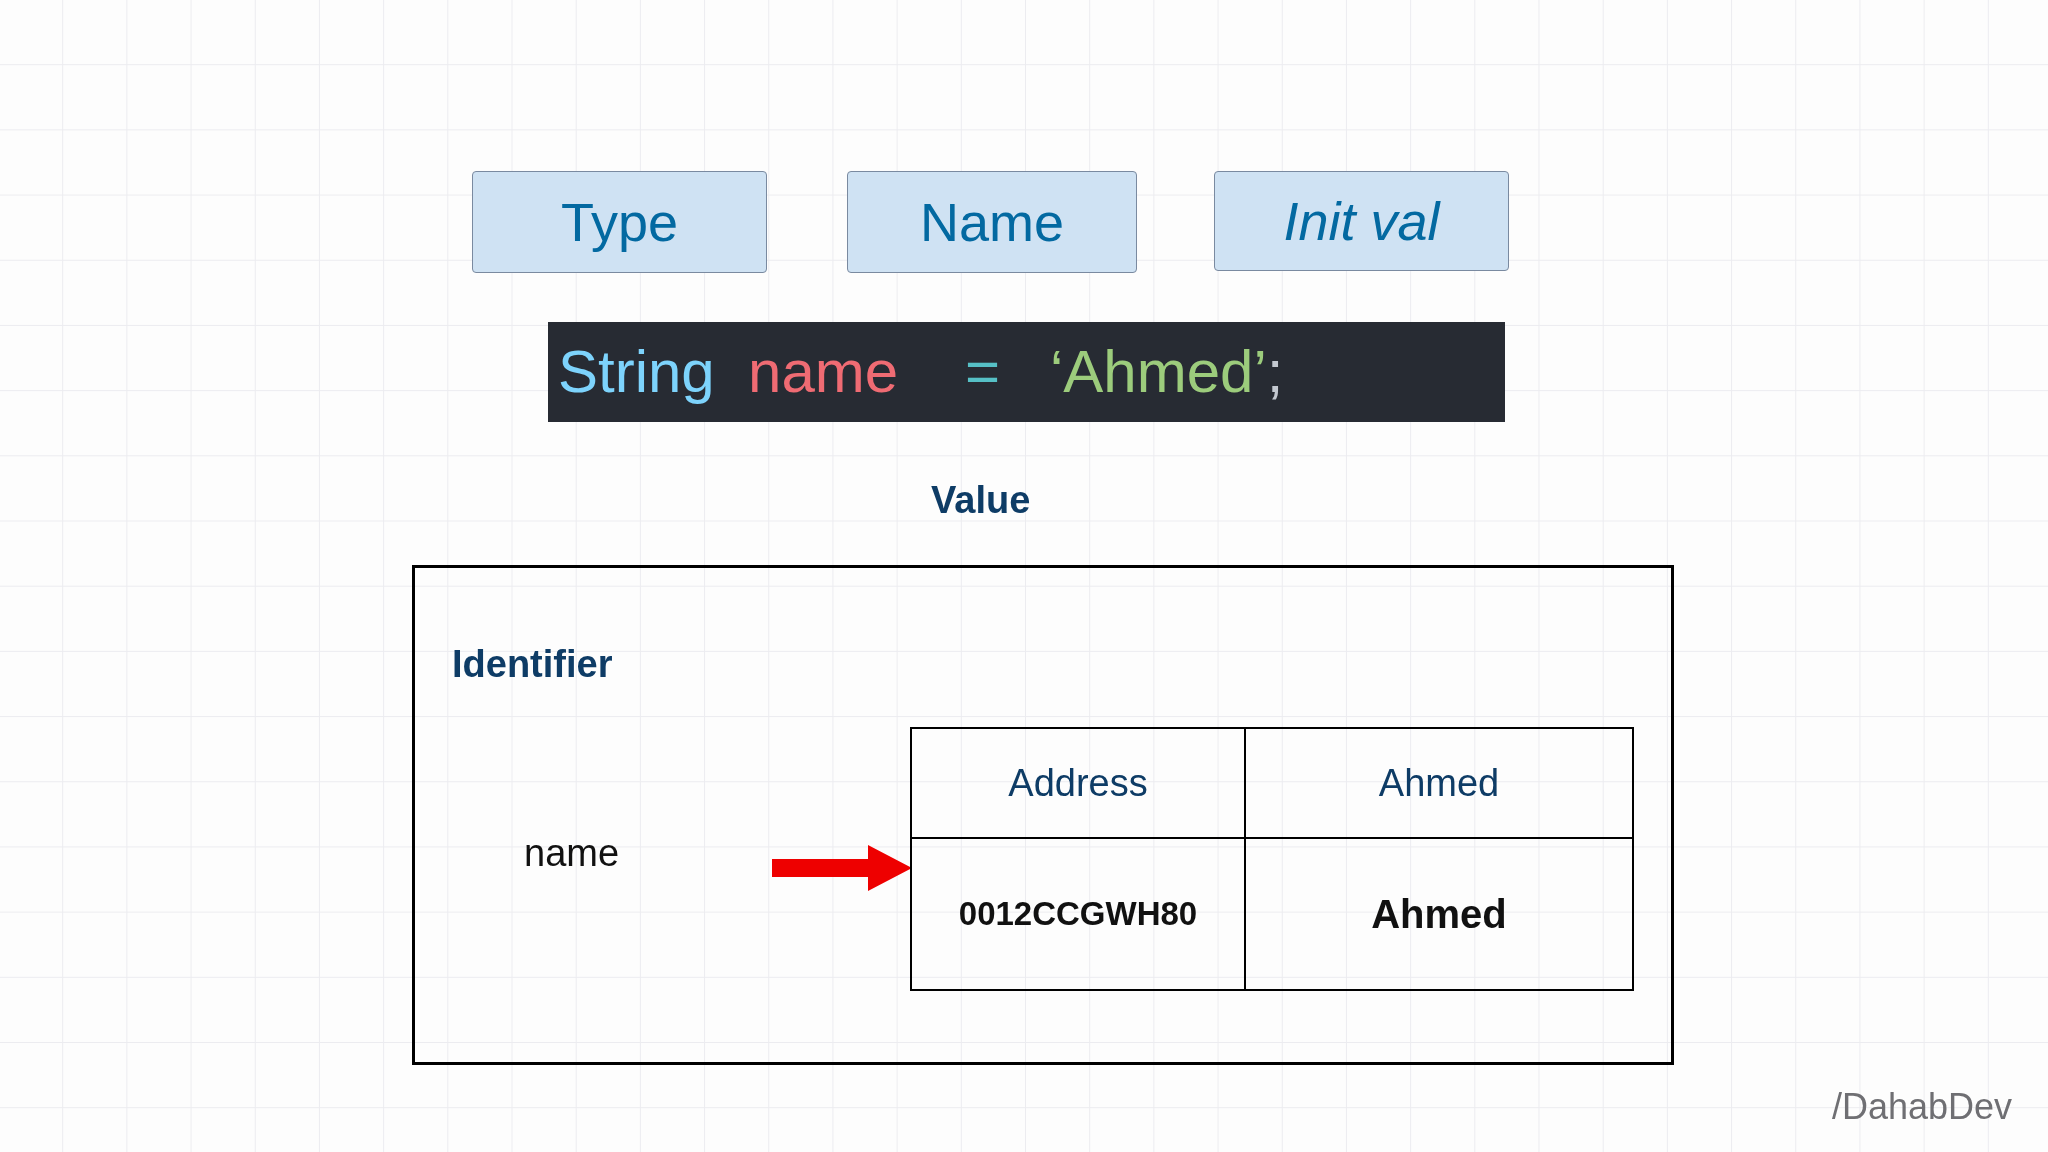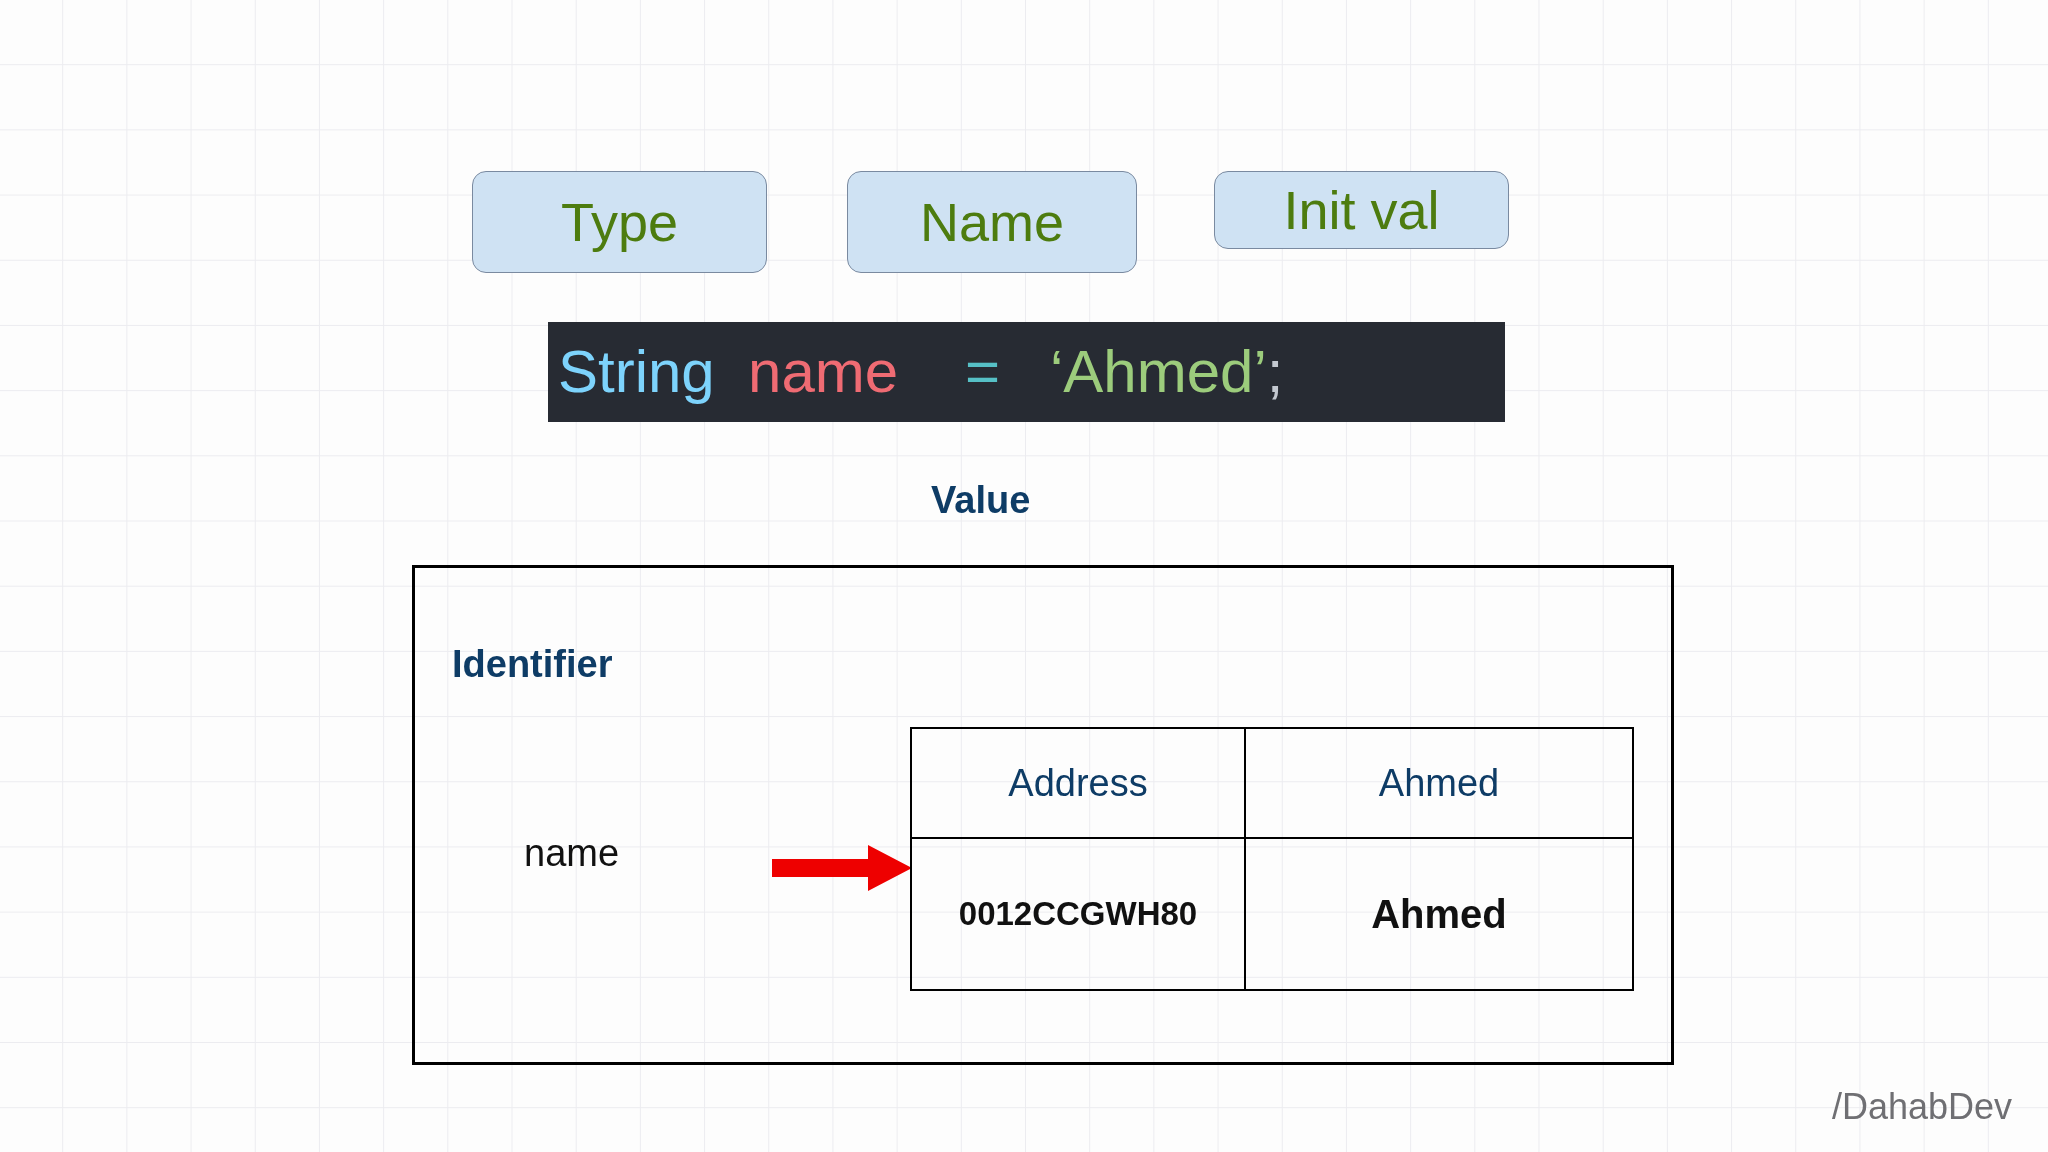--- a/index.html
+++ b/index.html
@@ -34,26 +34,26 @@
   }
 
   
   .callout {
     position: absolute;
   }
   .callout .bubble {
     position: relative;
     background: #cfe2f3;
     border: 1.4px solid #7a8aa0;
-    border-radius: 14px;
+    border-radius: 4px;
     display: flex;
     align-items: center;
     justify-content: center;
     box-sizing: border-box;
-    color: #4d7c0f;
+    color: #0369a1;
     font-size: 54px;
     line-height: 1;
     white-space: nowrap;
   }
   .callout .tail {
     position: absolute;
     width: 0;
     height: 0;
   }
 
@@ -189,21 +189,21 @@
     <div class="bubble" style="width:290px; height:102px;">
       <span>Name</span>
     </div>
     <svg class="tail" width="120" height="64" viewBox="0 0 120 64" style="left:38px; top:100px;">
       <polygon points="0,2 120,2 58,62" fill="#cfe2f3" stroke="#7a8aa0" stroke-width="1.6"></polygon>
       <rect x="1" y="0" width="118" height="3" fill="#cfe2f3"></rect>
     </svg>
   </div>
 
   <div class="callout" style="left:1214px; top:171px;">
-    <div class="bubble" style="width:295px; height:78px;">
+    <div class="bubble" style="width:295px; height:100px;font-style:italic;">
       <span>Init val</span>
     </div>
     <svg class="tail" width="120" height="64" viewBox="0 0 120 64" style="left:60px; top:100px;">
       <polygon points="0,2 120,2 58,62" fill="#cfe2f3" stroke="#7a8aa0" stroke-width="1.6"></polygon>
       <rect x="1" y="0" width="118" height="3" fill="#cfe2f3"></rect>
     </svg>
   </div>
 
   <div id="code-block">
     <span class="tok-type">String</span>

